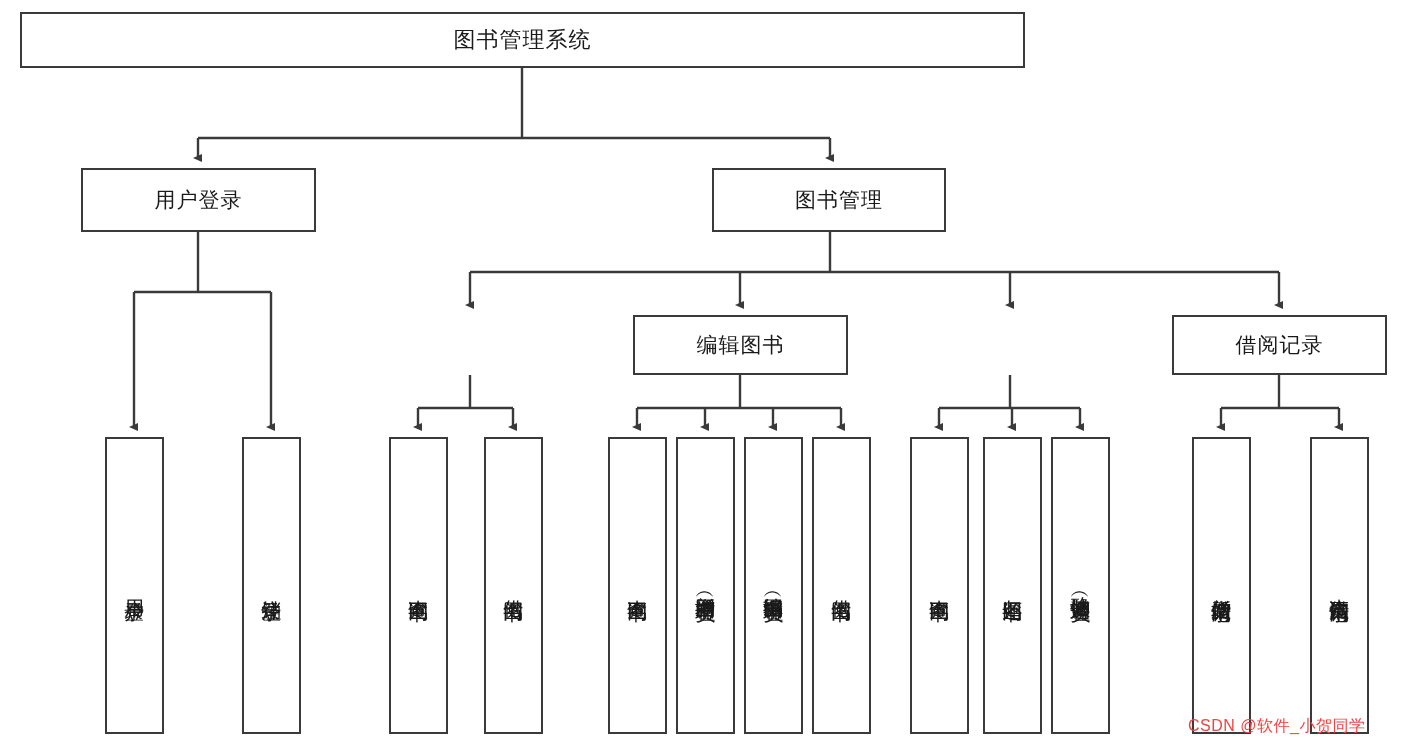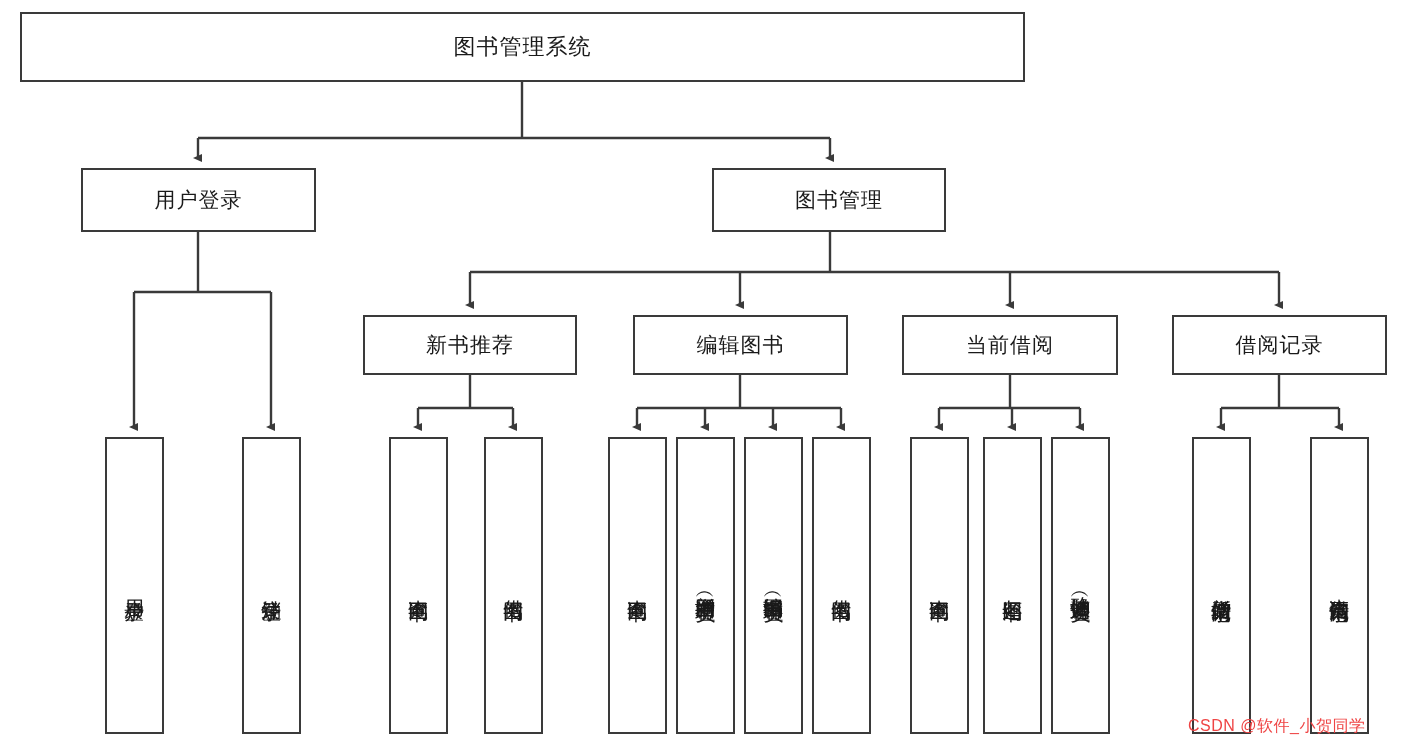--- a/index.html
+++ b/index.html
@@ -113,39 +113,33 @@
       <path d="M1012,408 L1012,427" marker-end="url(#arrow)"></path>
       <path d="M1080,408 L1080,427" marker-end="url(#arrow)"></path>
 
       <path d="M1279,375 L1279,408"></path>
       <path d="M1221,408 L1339,408"></path>
       <path d="M1221,408 L1221,427" marker-end="url(#arrow)"></path>
       <path d="M1339,408 L1339,427" marker-end="url(#arrow)"></path>
     </g>
   </svg>
 
-  <div class="node node-root" style="left: 20px; top: 12px; width: 1005px; height: 70px;">
+  <div class="node node-root" style="left: 20px; top: 12px; width: 1005px; height: 56px;">
     <span>图书管理系统</span>
   </div>
 
   <div class="node node-h" style="left: 81px; top: 168px; width: 235px; height: 64px;">
     <span>用户登录</span>
   </div>
   <div class="node node-h" style="left: 712px; top: 168px; width: 234px; height: 64px; padding-left: 20px;">
     <span>图书管理</span>
   </div>
 
-  <div class="node node-h" style="left: 363px; top: 315px; width: 214px; height: 60px;">
-    <span>新书推荐</span>
-  </div>
   <div class="node node-h" style="left: 633px; top: 315px; width: 215px; height: 60px;">
     <span>编辑图书</span>
-  </div>
-  <div class="node node-h" style="left: 902px; top: 315px; width: 216px; height: 60px;">
-    <span>当前借阅</span>
   </div>
   <div class="node node-h" style="left: 1172px; top: 315px; width: 215px; height: 60px;">
     <span>借阅记录</span>
   </div>
 
   <div class="node node-v" style="left: 105px; top: 437px; width: 59px; height: 297px;">
     <span class="vtext">用户登录</span>
   </div>
   <div class="node node-v" style="left: 242px; top: 437px; width: 59px; height: 297px;">
     <span class="vtext">注销登录</span>

